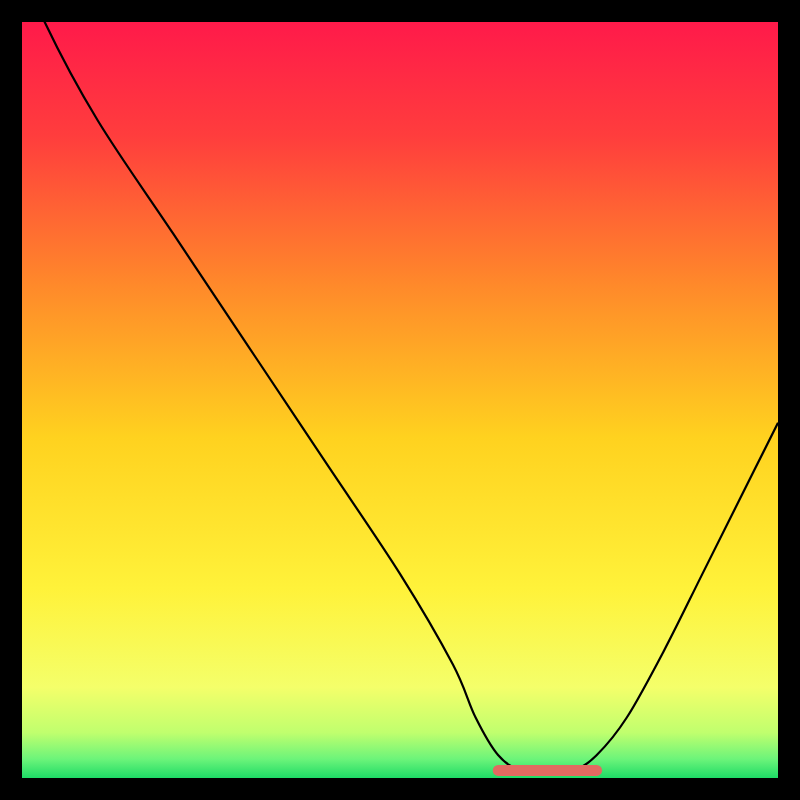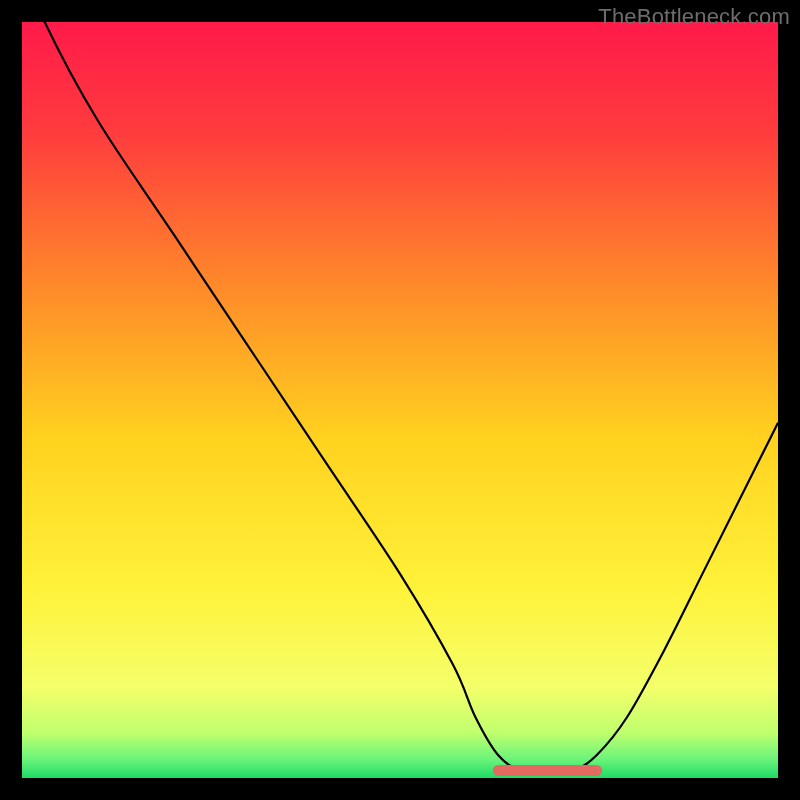--- a/index.html
+++ b/index.html
@@ -46,21 +46,20 @@
     width: 756px;
     height: 756px;
     z-index: 3;
   }
 </style>
 </head>
 <body>
 
 <div class="frame">
 
-  <div class="watermark">TheBottleneck.com</div>
 
   <div class="plot-area">
 
     <svg class="bg" viewBox="0 0 756 756" preserveAspectRatio="none">
       <defs>
         <linearGradient id="grad" x1="0" y1="0" x2="0" y2="1">
             <stop offset="0%" stop-color="#ff1a4a"></stop>
             <stop offset="15%" stop-color="#ff3d3d"></stop>
             <stop offset="35%" stop-color="#ff8a2a"></stop>
             <stop offset="55.00000000000001%" stop-color="#ffd21f"></stop>

